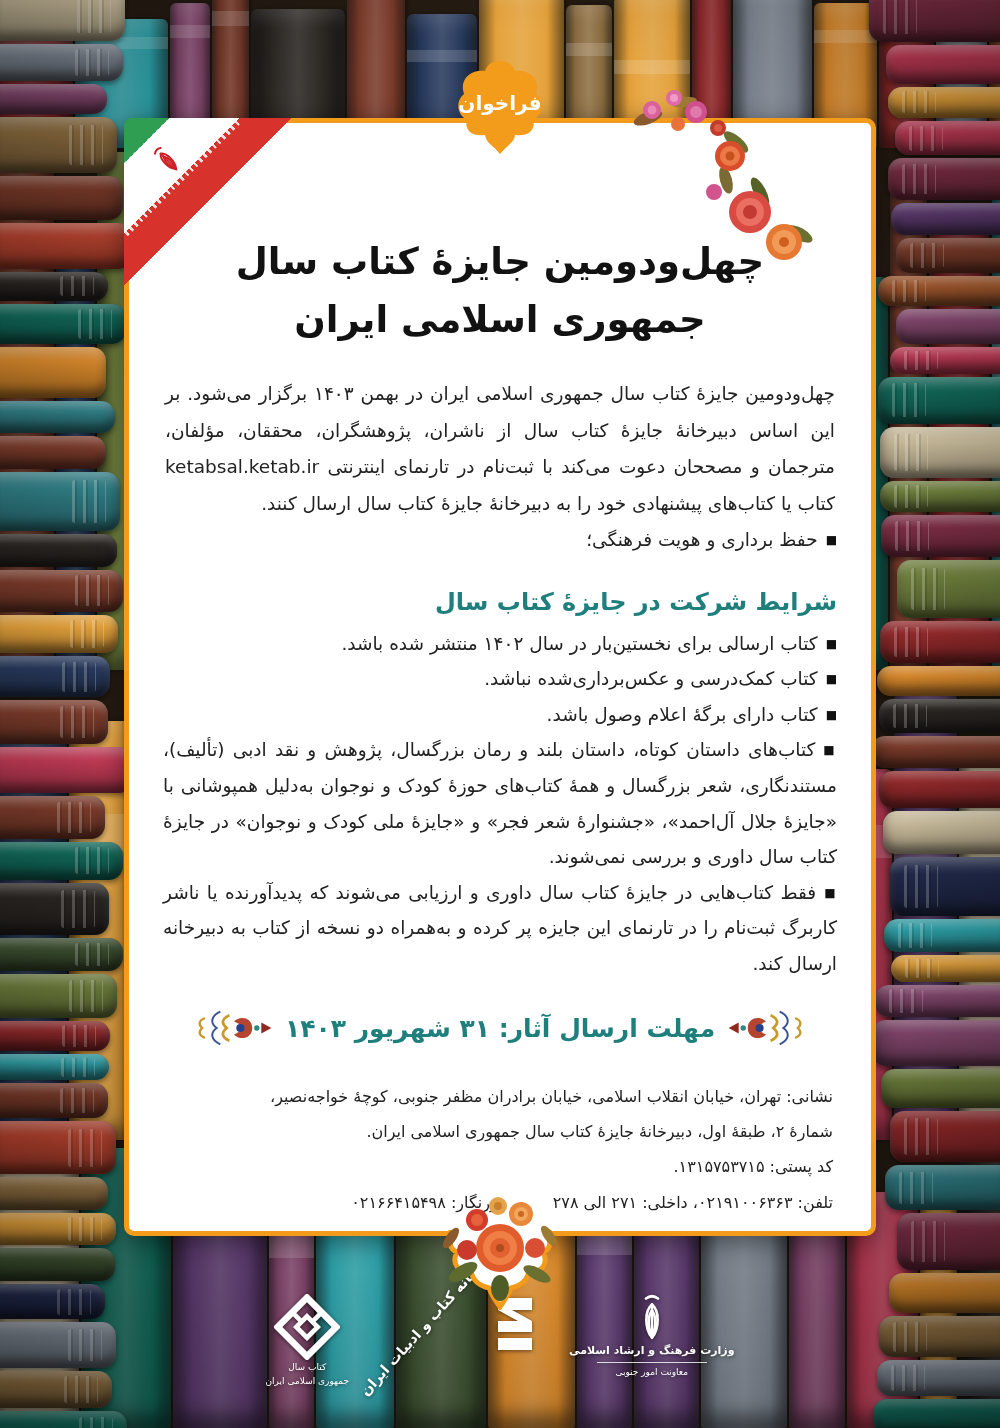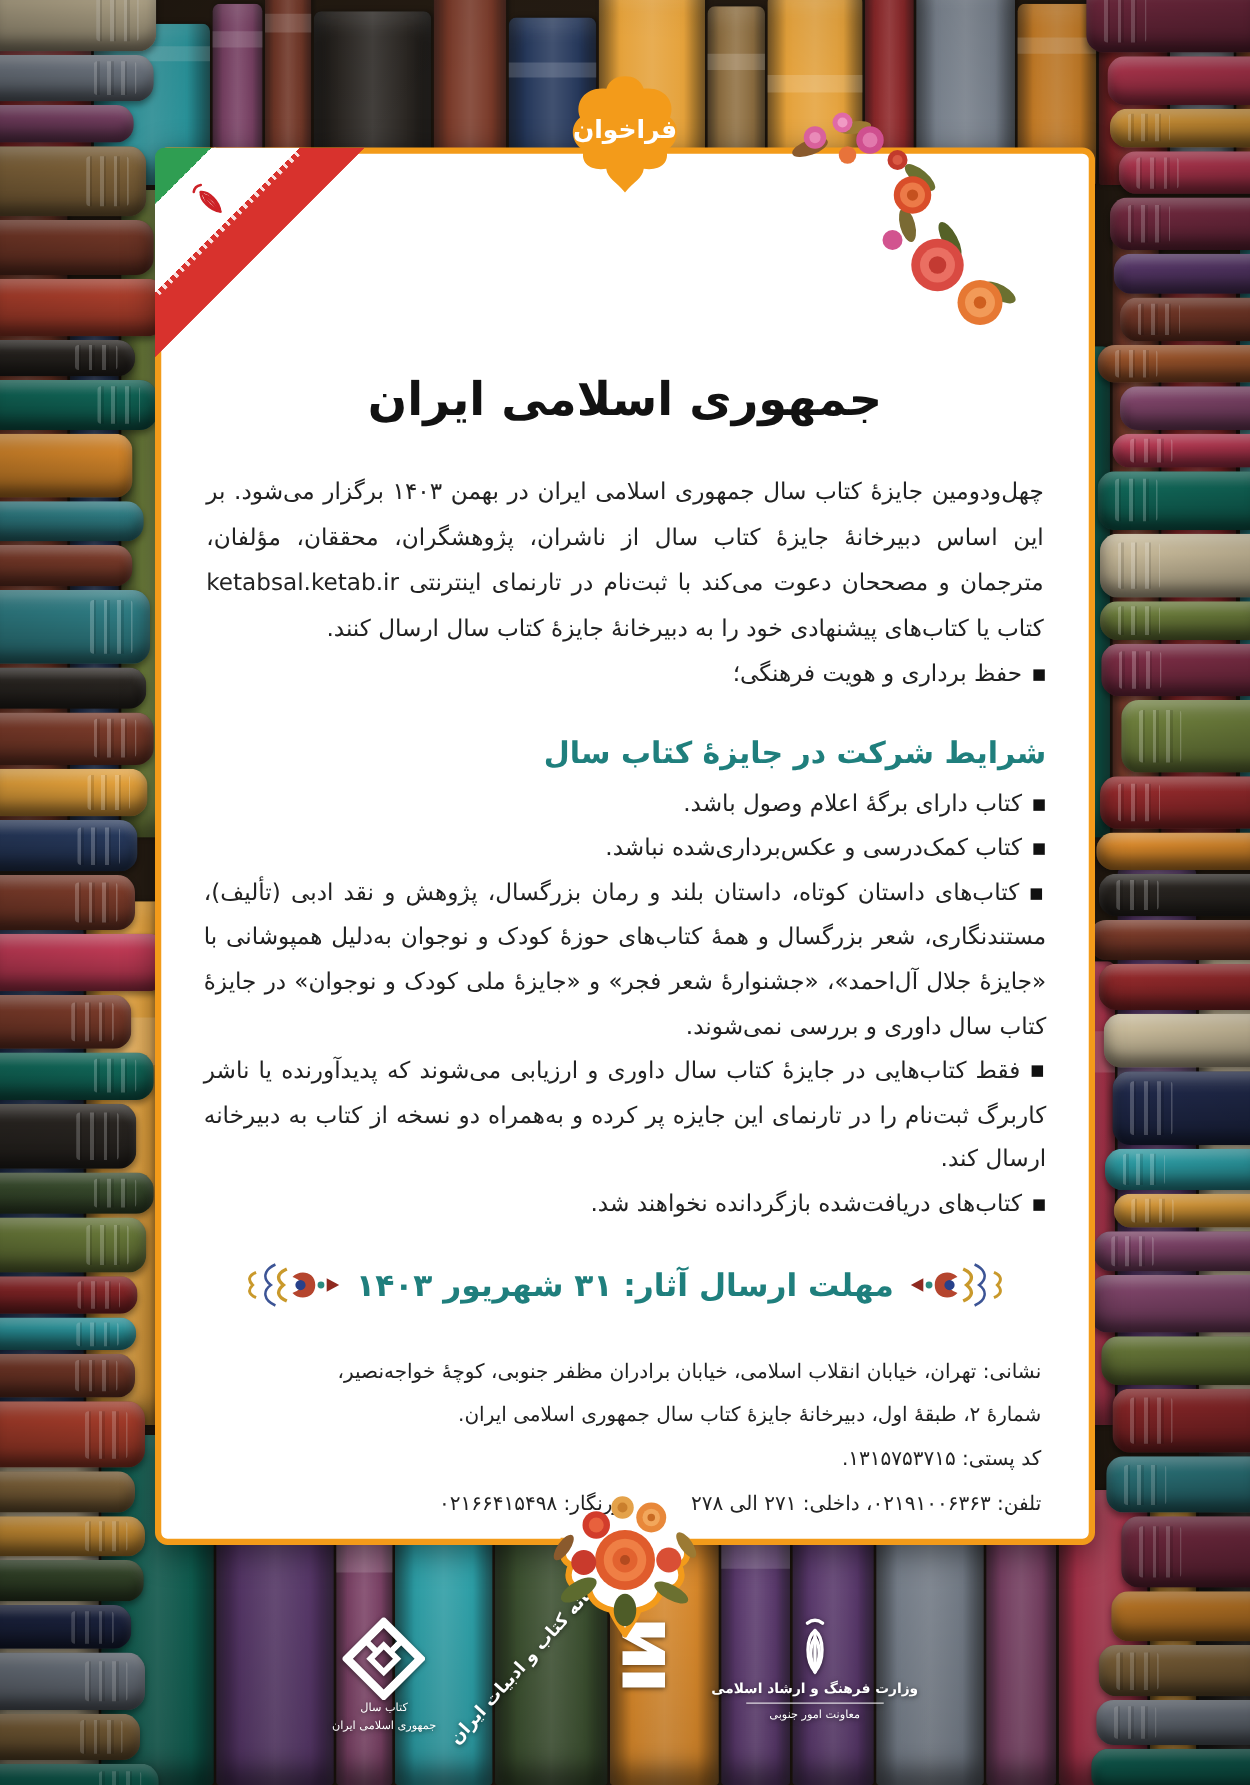--- a/index.html
+++ b/index.html
@@ -390,37 +390,37 @@
         <path d="M13 11 C16 15 16 23 13 27"></path>
         <path d="M13 11 C10 15 10 23 13 27"></path>
         <line x1="13" y1="7" x2="13" y2="29"></line>
         <path d="M9 3 q4 -3 8 0"></path>
       </g>
     </svg>
   </div>
 
   <div id="card-content">
     <h1 id="title">
-      <br>
+      <span>چهل‌ودومین جایزۀ کتاب سال</span><br>
       <span>جمهوری اسلامی ایران</span>
     </h1>
 
     <p id="intro">چهل‌ودومین جایزۀ کتاب سال جمهوری اسلامی ایران در بهمن ۱۴۰۳ برگزار می‌شود. بر این اساس دبیرخانۀ جایزۀ کتاب سال از ناشران، پژوهشگران، محققان، مؤلفان، مترجمان و مصححان دعوت می‌کند با ثبت‌نام در تارنمای اینترنتی ketabsal.ketab.ir کتاب یا کتاب‌های پیشنهادی خود را به دبیرخانۀ جایزۀ کتاب سال ارسال کنند.</p>
 
     <ul class="bullets">
       <li>حفظ برداری و هویت فرهنگی؛</li>
     </ul>
 
     <h2 class="section-heading">شرایط شرکت در جایزۀ کتاب سال</h2>
     <ul class="bullets">
+      <li>کتاب ارسالی برای نخستین‌بار در سال ۱۴۰۲ منتشر شده باشد.</li>
+      <li>کتاب کمک‌درسی و عکس‌برداری‌شده نباشد.</li>
       <li>کتاب دارای برگۀ اعلام وصول باشد.</li>
-      <li>کتاب کمک‌درسی و عکس‌برداری‌شده نباشد.</li>
       <li>کتاب‌های داستان کوتاه، داستان بلند و رمان بزرگسال، پژوهش و نقد ادبی (تألیف)، مستندنگاری، شعر بزرگسال و همۀ کتاب‌های حوزۀ کودک و نوجوان به‌دلیل همپوشانی با «جایزۀ جلال آل‌احمد»، «جشنوارۀ شعر فجر» و «جایزۀ ملی کودک و نوجوان» در جایزۀ کتاب سال داوری و بررسی نمی‌شوند.</li>
       <li>فقط کتاب‌هایی در جایزۀ کتاب سال داوری و ارزیابی می‌شوند که پدیدآورنده یا ناشر کاربرگ ثبت‌نام را در تارنمای این جایزه پر کرده و به‌همراه دو نسخه از کتاب به دبیرخانه ارسال کند.</li>
-      <li>کتاب‌های دریافت‌شده بازگردانده نخواهند شد.</li>
     </ul>
 
     <div id="deadline">
       <svg class="orn" viewBox="0 0 90 46" width="82" height="42">
         <g fill="none">
           <path d="M4 23 l11 -6 v12 z" fill="#8f2a20"></path>
           <circle cx="20" cy="23" r="3" fill="#2a8a7f"></circle>
           <path d="M25 23 c0 -12 14 -14 20 -7 c-5 2 -8 4 -8 7 c0 3 3 5 8 7 c-6 7 -20 5 -20 -7 z" fill="#b5452e"></path>
           <circle cx="38" cy="23" r="4.5" fill="#27418a"></circle>
           <path d="M50 9 c9 4 9 9 3 14 c6 5 6 10 -3 14" stroke="#c9992b" stroke-width="3"></path>

